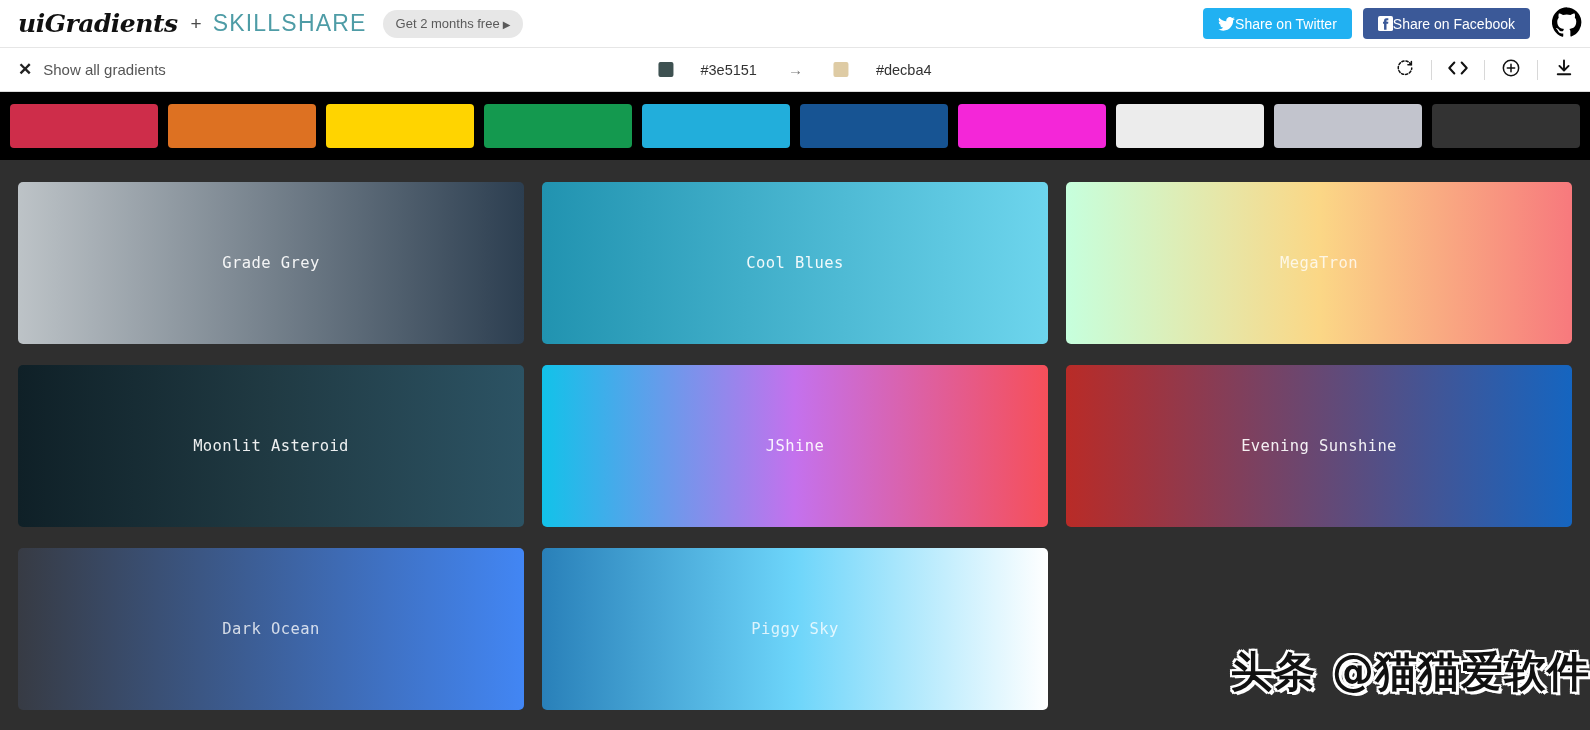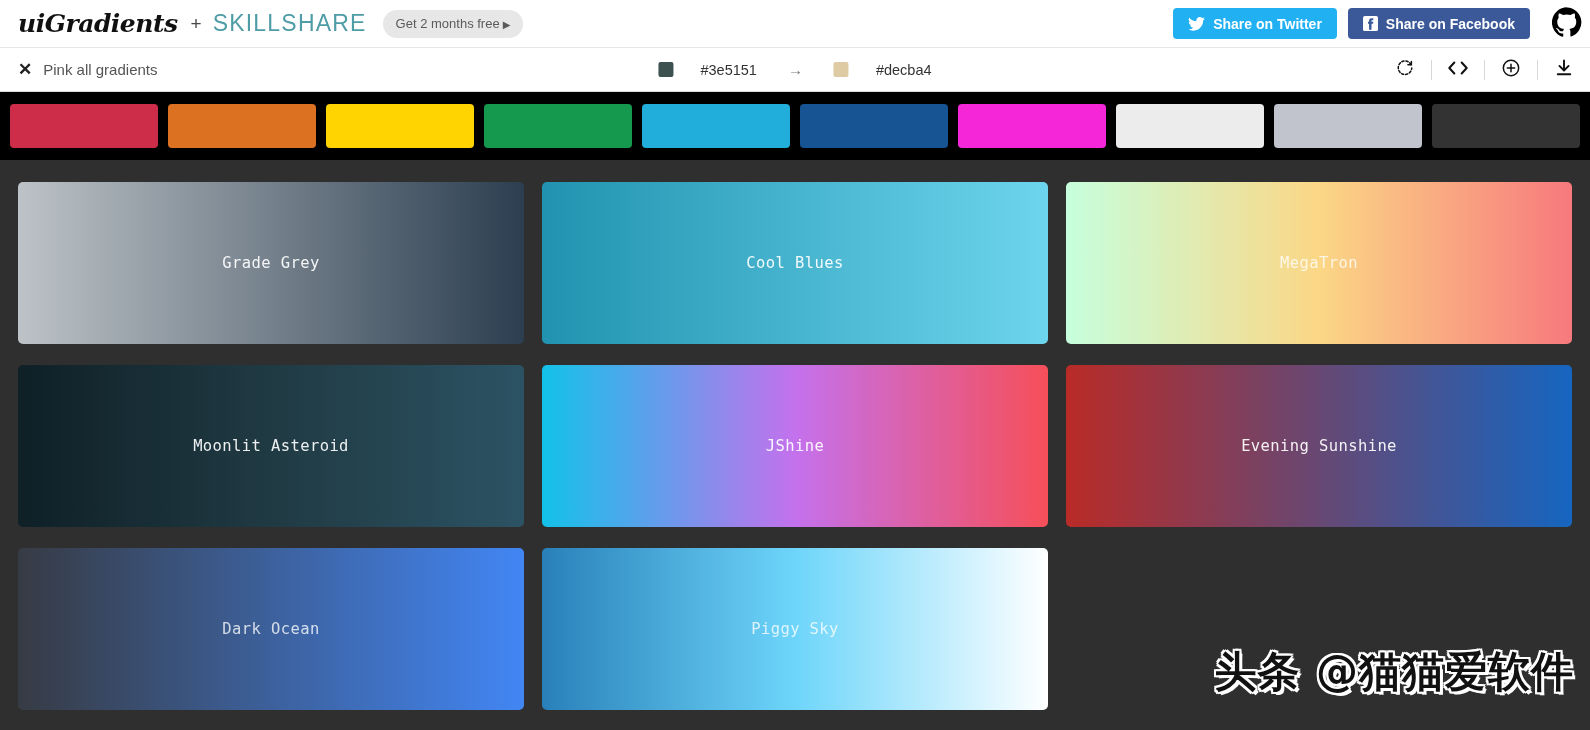--- a/index.html
+++ b/index.html
@@ -52,24 +52,24 @@
   .promo-pill .caret { font-size: 10px; margin-left: 3px; }
 
   .topbar-right {
     margin-left: auto;
     display: flex;
     align-items: center;
     height: 100%;
     padding-right: 0;
   }
   .share-btn {
-    display: flex; align-items: center; gap: 8px;
+    display: flex; align-items: center; 
     color: #fff;
     font-size: 14px;
-    font-weight: bold;
+    font-weight: normal;
     border-radius: 4px;
     height: 31px;
     padding: 0 15px;
     cursor: pointer;
     white-space: nowrap;
   }
   .share-tw { background: #21b1f2; }
   .share-fb { background: #3b5998; margin-left: 11px; }
   .share-btn svg { display: block; }
   .gh-wrap {
@@ -162,21 +162,21 @@
     font-size: 15.5px;
     color: rgba(255,255,255,0.92);
     letter-spacing: 0.4px;
     user-select: none;
   }
   .card-label.dim { color: rgba(255,255,255,0.78); }
 
   
   .watermark {
     position: absolute;
-    right: 16px;
+    right: 0;
     bottom: 30px;
     font-family: "DejaVu Sans", sans-serif;
     font-weight: bold;
     font-size: 42px;
     color: #111;
     letter-spacing: 1px;
     white-space: nowrap;
     text-shadow:
       2px 0 0 #fff, -2px 0 0 #fff, 0 2px 0 #fff, 0 -2px 0 #fff,
       2px 2px 0 #fff, -2px -2px 0 #fff, 2px -2px 0 #fff, -2px 2px 0 #fff,
@@ -219,21 +219,21 @@
             <path fill="#000" d="M12 .3a12 12 0 0 0-3.8 23.4c.6.1.8-.3.8-.6v-2c-3.3.7-4-1.6-4-1.6-.6-1.4-1.4-1.8-1.4-1.8-1-.7.1-.7.1-.7 1.2.1 1.8 1.2 1.8 1.2 1 1.8 2.8 1.3 3.5 1 0-.8.4-1.3.7-1.6-2.7-.3-5.5-1.3-5.5-5.9 0-1.3.5-2.4 1.2-3.2-.1-.3-.5-1.5.1-3.2 0 0 1-.3 3.3 1.2a11.5 11.5 0 0 1 6 0C17.1 4.9 18.1 5.2 18.1 5.2c.6 1.7.2 2.9.1 3.2a4.6 4.6 0 0 1 1.2 3.2c0 4.6-2.8 5.6-5.5 5.9.4.4.8 1.1.8 2.2v3.3c0 .3.2.7.8.6A12 12 0 0 0 12 .3z"></path>
           </svg>
       </span>
     </div>
   </div>
 </div>
 
 <div class="subbar">
   <div class="showall">
     <span class="xicon">✕</span>
-    <span>Pink all gradients</span>
+    <span>Show all gradients</span>
   </div>
 
   <div class="hexcenter">
     <span class="chip" id="chip-start" style="background: rgb(62, 81, 81);"></span>
     <span>#3e5151</span>
     <span class="arrow">→</span>
     <span class="chip" id="chip-end" style="background: rgb(222, 203, 164);"></span>
     <span>#decba4</span>
   </div>
 

